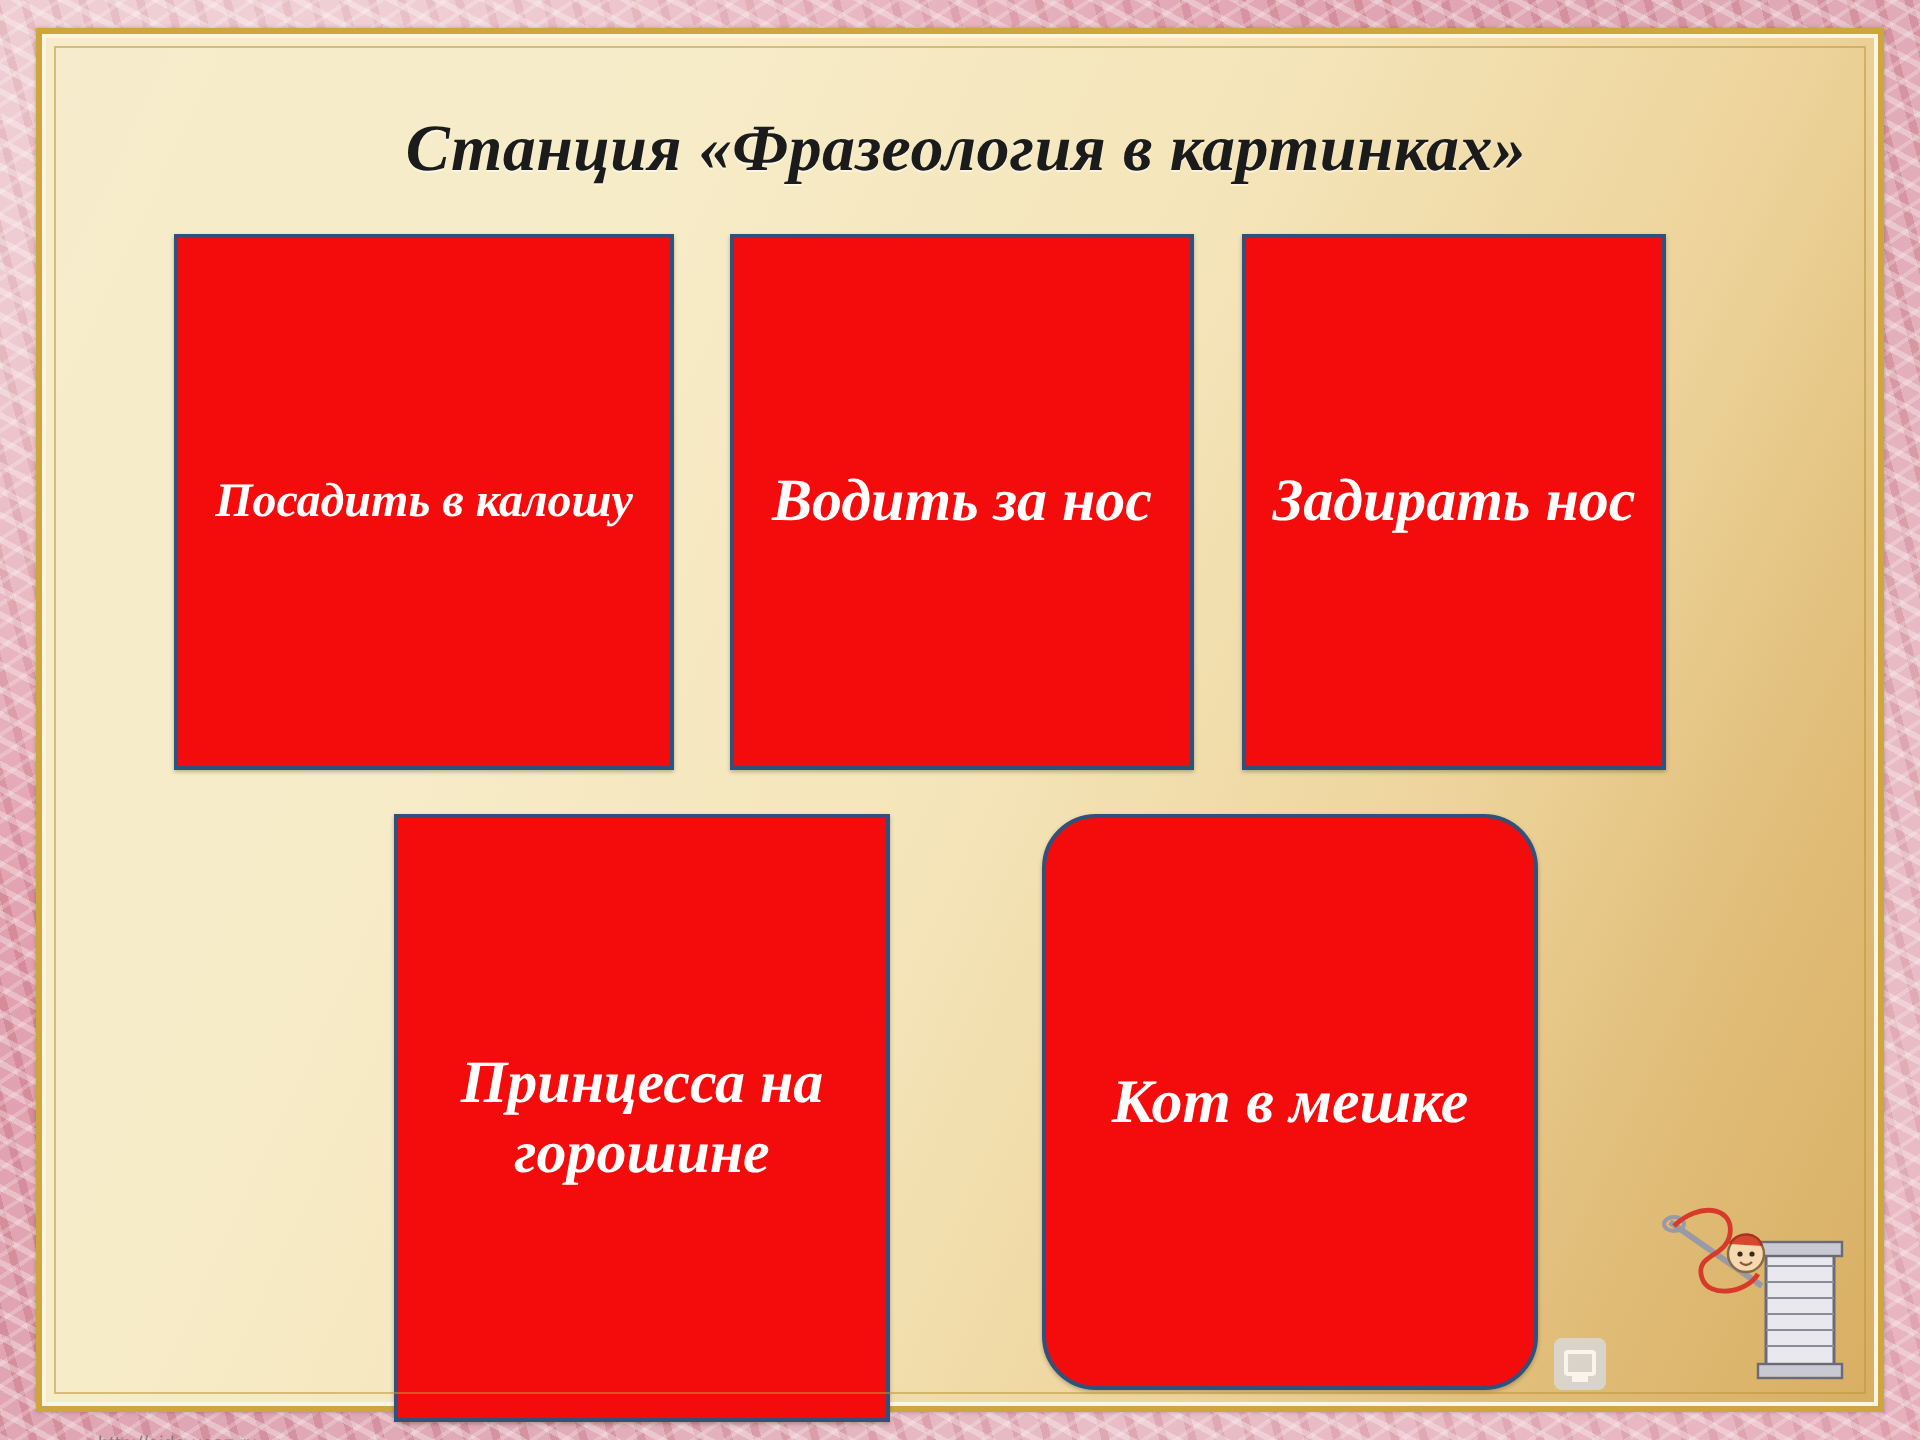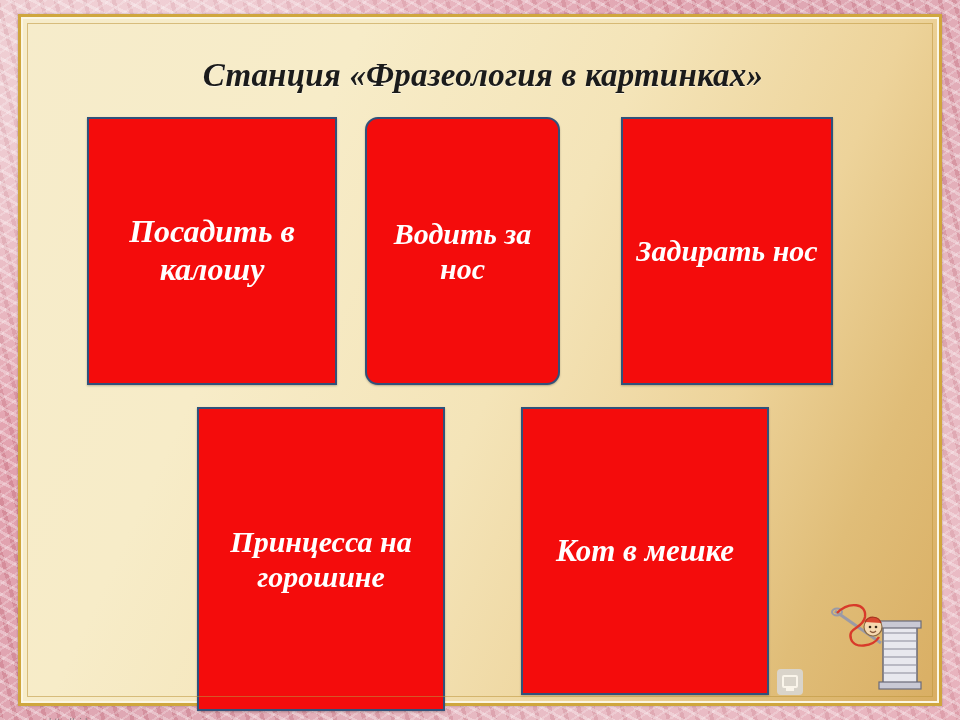--- a/index.html
+++ b/index.html
@@ -77,27 +77,27 @@
     font-style: italic;
     font-weight: bold;
     line-height: 1.18;
     padding: 4px 6px;
     box-shadow: 0 1px 2px rgba(0,0,0,0.25);
   }
   .card span { display: block; width: 100%; }
 
   
   #card-0 { left: 66px;  top: 100px; width: 250px; height: 268px; font-size: 32px; }
-  #card-1 { left: 344px; top: 100px; width: 195px; height: 268px; font-size: 30px; border-radius: 13px; }
+  #card-1 { left: 344px; top: 100px; width: 232px; height: 268px; font-size: 30px; }
   #card-2 { left: 600px; top: 100px; width: 212px; height: 268px; font-size: 30px; }
   
   #card-3 { left: 176px; top: 390px; width: 248px; height: 304px; font-size: 30px; justify-content: center; }
-  #card-4 { left: 500px; top: 390px; width: 248px; height: 288px; font-size: 31px; }
-
-  #card-0 span { font-size: 32px; }
+  #card-4 { left: 500px; top: 390px; width: 248px; height: 288px; font-size: 31px; border-radius: 27px; }
+
+  #card-0 span { font-size: 24px; }
 
   
   #clipart {
     position: absolute;
     left: 800px;
     top: 580px;
     width: 120px;
     height: 110px;
   }
   

